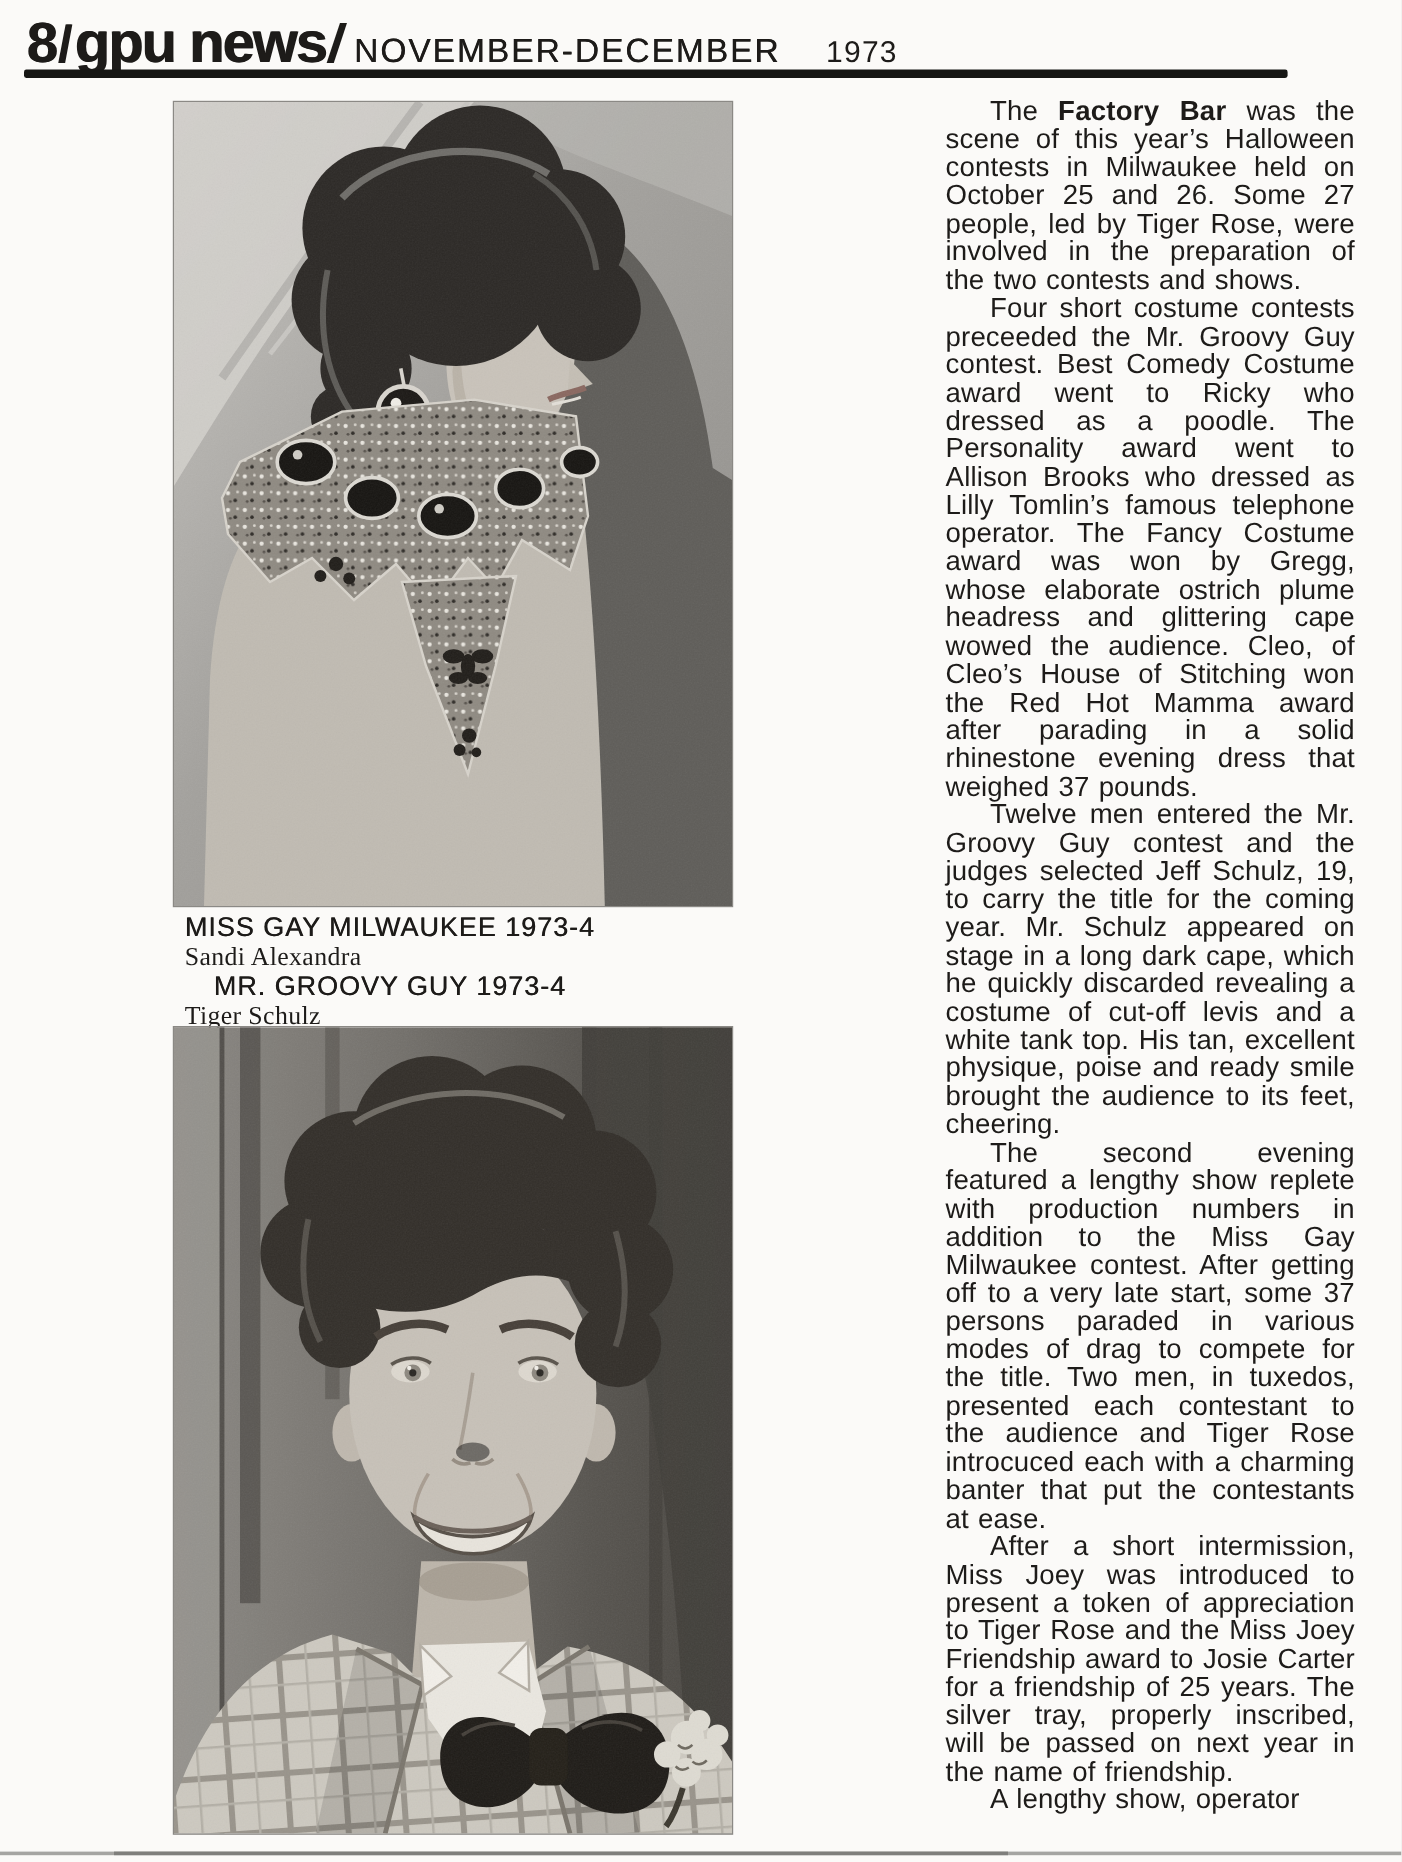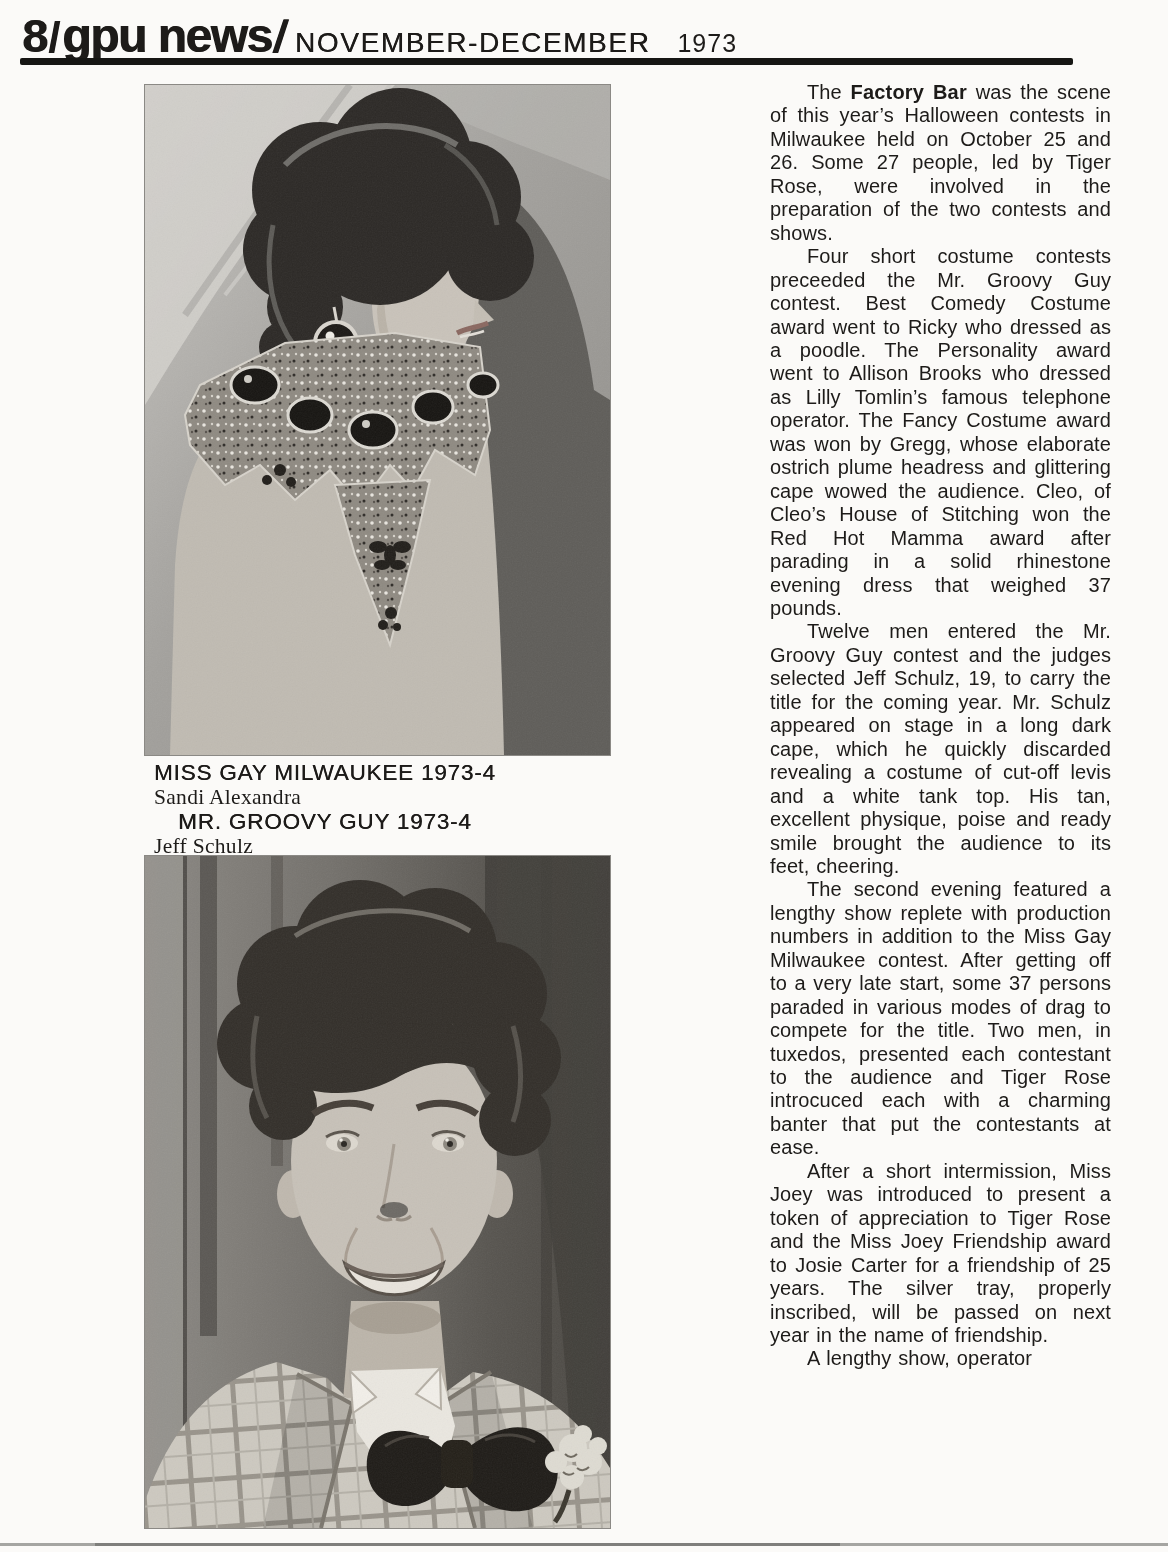--- a/index.html
+++ b/index.html
@@ -9,35 +9,35 @@
     background:#fbfaf8;overflow:hidden;
     font-family:"Liberation Sans",sans-serif;color:#1d1b19;
   }
   
   .masthead{position:absolute;left:22px;top:8px;display:flex;align-items:baseline;white-space:nowrap;}
   .logo-8{font-size:47px;font-weight:bold;letter-spacing:-1px;text-shadow:.8px 0 0 currentColor;}
   .logo-slash{font-size:43px;font-weight:bold;margin:0 2px 0 1px;text-shadow:.6px 0 0 currentColor;}
   .logo-name{font-size:48px;font-weight:bold;letter-spacing:-1.5px;text-shadow:.9px 0 0 currentColor;}
   .logo-slash2{font-size:45px;font-weight:bold;margin:0 8px 0 3px;transform:skewX(-8deg);text-shadow:.6px 0 0 currentColor;}
   .issue{font-size:28px;letter-spacing:1.6px;text-shadow:.3px 0 0 currentColor;}
-  .year{font-size:25px;margin-left:27px;letter-spacing:1px;}
+  .year{font-size:25px;margin-left:38px;letter-spacing:1px;}
   .rule{position:absolute;left:20px;top:58px;width:1053px;height:7px;background:#161614;border-radius:2px;}
   
   figure.photo{position:absolute;margin:0;padding:0;line-height:0;}
   .photo1{left:145px;top:85px;}
   .photo2{left:145px;top:856px;}
   .photo svg{display:block;outline:1px solid #8b8985;}
   
   .caption{position:absolute;left:154px;top:761px;line-height:24.4px;}
   .cap-caps{font-size:22.5px;letter-spacing:.8px;text-shadow:.3px 0 0 currentColor;text-align:center;}
   .cap-name{font-size:21.5px;letter-spacing:.3px;font-family:Liberation Serif, serif;}
   
   .article{
-    position:absolute;left:770px;top:81px;width:341px;
-    font-size:20px;line-height:23.45px;text-align:justify;
+    position:absolute;left:788px;top:81px;width:341px;
+    font-size:23px;line-height:23.45px;text-align:justify;
     letter-spacing:.1px;word-spacing:1.2px;
   }
   .article p{margin:0;text-indent:37px;}
   .article strong{font-weight:bold;letter-spacing:.2px;}
   
   .bottom-rule{position:absolute;left:0;top:1543px;width:1168px;height:3px;background:#a5a5a2;}
   .bottom-rule-dark{position:absolute;left:95px;top:1543px;width:745px;height:3px;background:#7f7f7c;}
 </style>
 </head>
 <body>
@@ -146,21 +146,21 @@
         </g>
       </g>
       <rect width="465" height="670" filter="url(#grain1)" opacity=".5"></rect>
     </svg>
   </figure>
 
   <div class="caption">
     <div class="cap-caps">MISS GAY MILWAUKEE 1973-4</div>
     <div class="cap-name">Sandi Alexandra</div>
     <div class="cap-caps">MR. GROOVY GUY 1973-4</div>
-    <div class="cap-name">Jeff Schulz</div>
+    <div class="cap-name">Tiger Schulz</div>
   </div>
 
   <figure class="photo photo2">
     <svg width="465" height="672" viewBox="0 0 465 672">
       <defs>
         <linearGradient id="p2bg" x1="0" y1="0" x2="1" y2="0">
           <stop offset="0" stop-color="#8b8883"></stop>
             <stop offset="0.4" stop-color="#74716c"></stop>
           <stop offset="0.75" stop-color="#57544f"></stop>
             <stop offset="1" stop-color="#4a4742"></stop>

